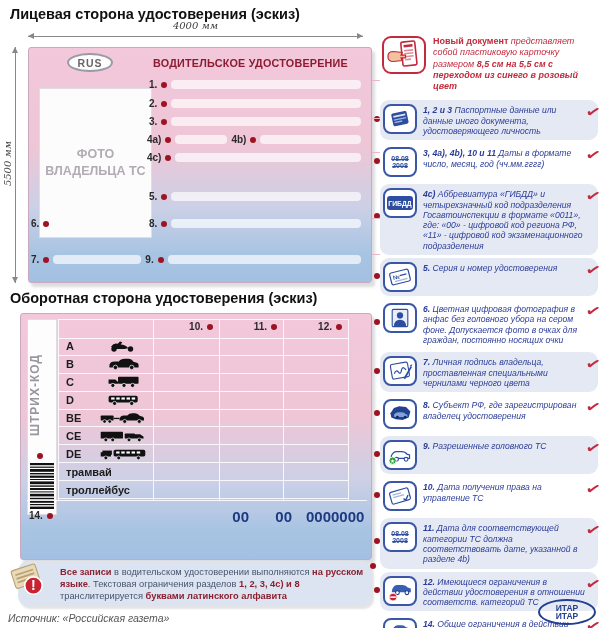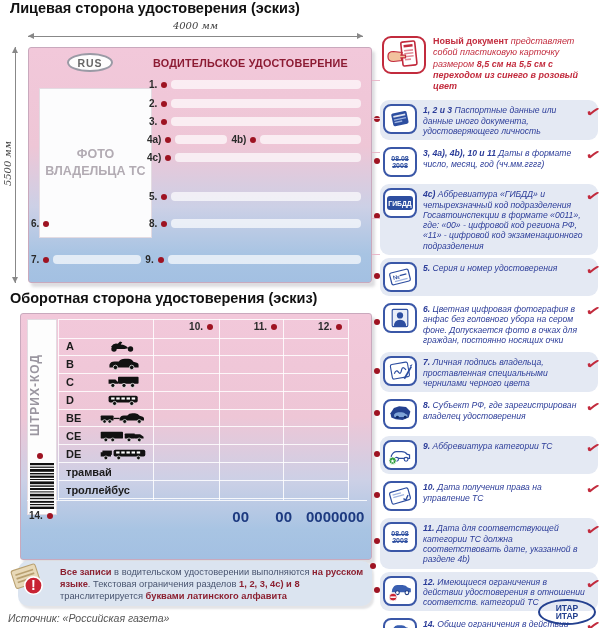--- a/index.html
+++ b/index.html
@@ -83,21 +83,21 @@
 
   #agency-logo { position:absolute; right:4px; top:599px; width:58px; height:26px; border:2px solid #23408f; border-radius:50%; display:flex; flex-direction:column; align-items:center; justify-content:center; line-height:.95; font-size:8.5px; font-weight:bold; color:#23408f; }
 
   .stub { position:absolute; height:1px; background:#e9b9ca; }
 </style>
 </head>
 <body>
 
 <div id="stage">
 
-  <div class="sec-title" style="left:10px; top:0;">Лицевая сторона удостоверения (эскиз)</div>
+  <div class="sec-title" style="left:10px; top:6px;">Лицевая сторона удостоверения (эскиз)</div>
 
   <div class="dim-label" style="left:28px; top:20px; width:335px;">4000 мм</div>
   <div class="dim-h" style="left:28px; top:36px; width:335px;"></div>
   <div class="dim-label vlabel" style="left:-23px; top:158px; width:60px;">5500 мм</div>
   <div class="dim-v" style="left:15px; top:47px; height:236px;"></div>
 
   <div id="front-card" class="card">
     <div class="rus-oval">RUS</div>
     <div class="card-title">ВОДИТЕЛЬСКОЕ УДОСТОВЕРЕНИЕ</div>
     <div class="photo-box">ФОТО ВЛАДЕЛЬЦА ТС</div>
@@ -466,21 +466,21 @@
     <span class="ldot"></span>
     <div class="ic">
             <svg viewBox="0 0 34 30">
               <path d="M7 16 q2 -5 6 -5 l6 0 q4 0 6 3 l3 1 v4 h-21 Z" fill="#fff" stroke="#2d4ea0" stroke-width="1.4"></path>
               <circle cx="13" cy="20" r="2.2" fill="#fff" stroke="#2d4ea0" stroke-width="1.3"></circle>
               <circle cx="24" cy="20" r="2.2" fill="#fff" stroke="#2d4ea0" stroke-width="1.3"></circle>
               <circle cx="8.5" cy="21.5" r="4.2" fill="#2f9e3f" stroke="#fff" stroke-width="1"></circle>
               <text x="8.5" y="24.2" font-size="6.5" fill="#fff" text-anchor="middle">★</text>
             </svg>
           </div>
-    <div class="ltext"><b class="lead">9. </b><span class="body">Аббревиатура категории ТС</span></div>
+    <div class="ltext"><b class="lead">9. </b><span class="body">Разрешенные головного ТС</span></div>
     <span class="lcheck">✓</span>
   </div>
 
   <div class="leg-item white">
     <span class="ldot"></span>
     <div class="ic">
             <svg viewBox="0 0 34 30">
               <g transform="rotate(-16 17 15)">
                 <rect x="6" y="8" width="22" height="14" rx="2" fill="#fff" stroke="#2d4ea0" stroke-width="1.4"></rect>
                 <rect x="9" y="11" width="10" height="1.5" fill="#9fb4e0"></rect>

